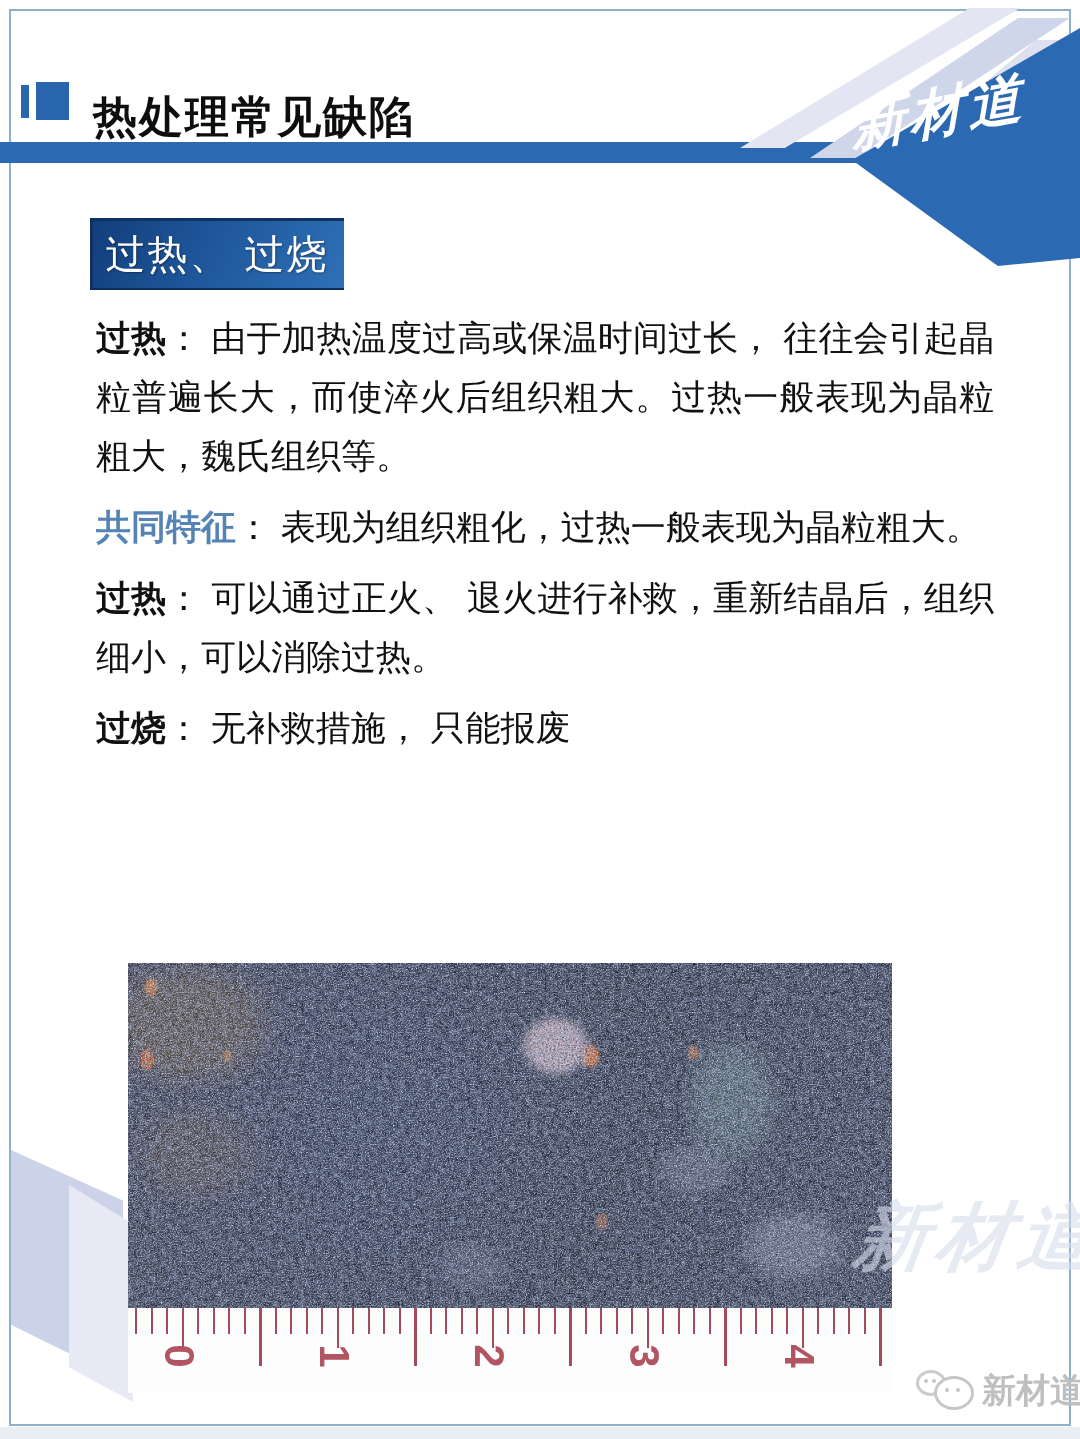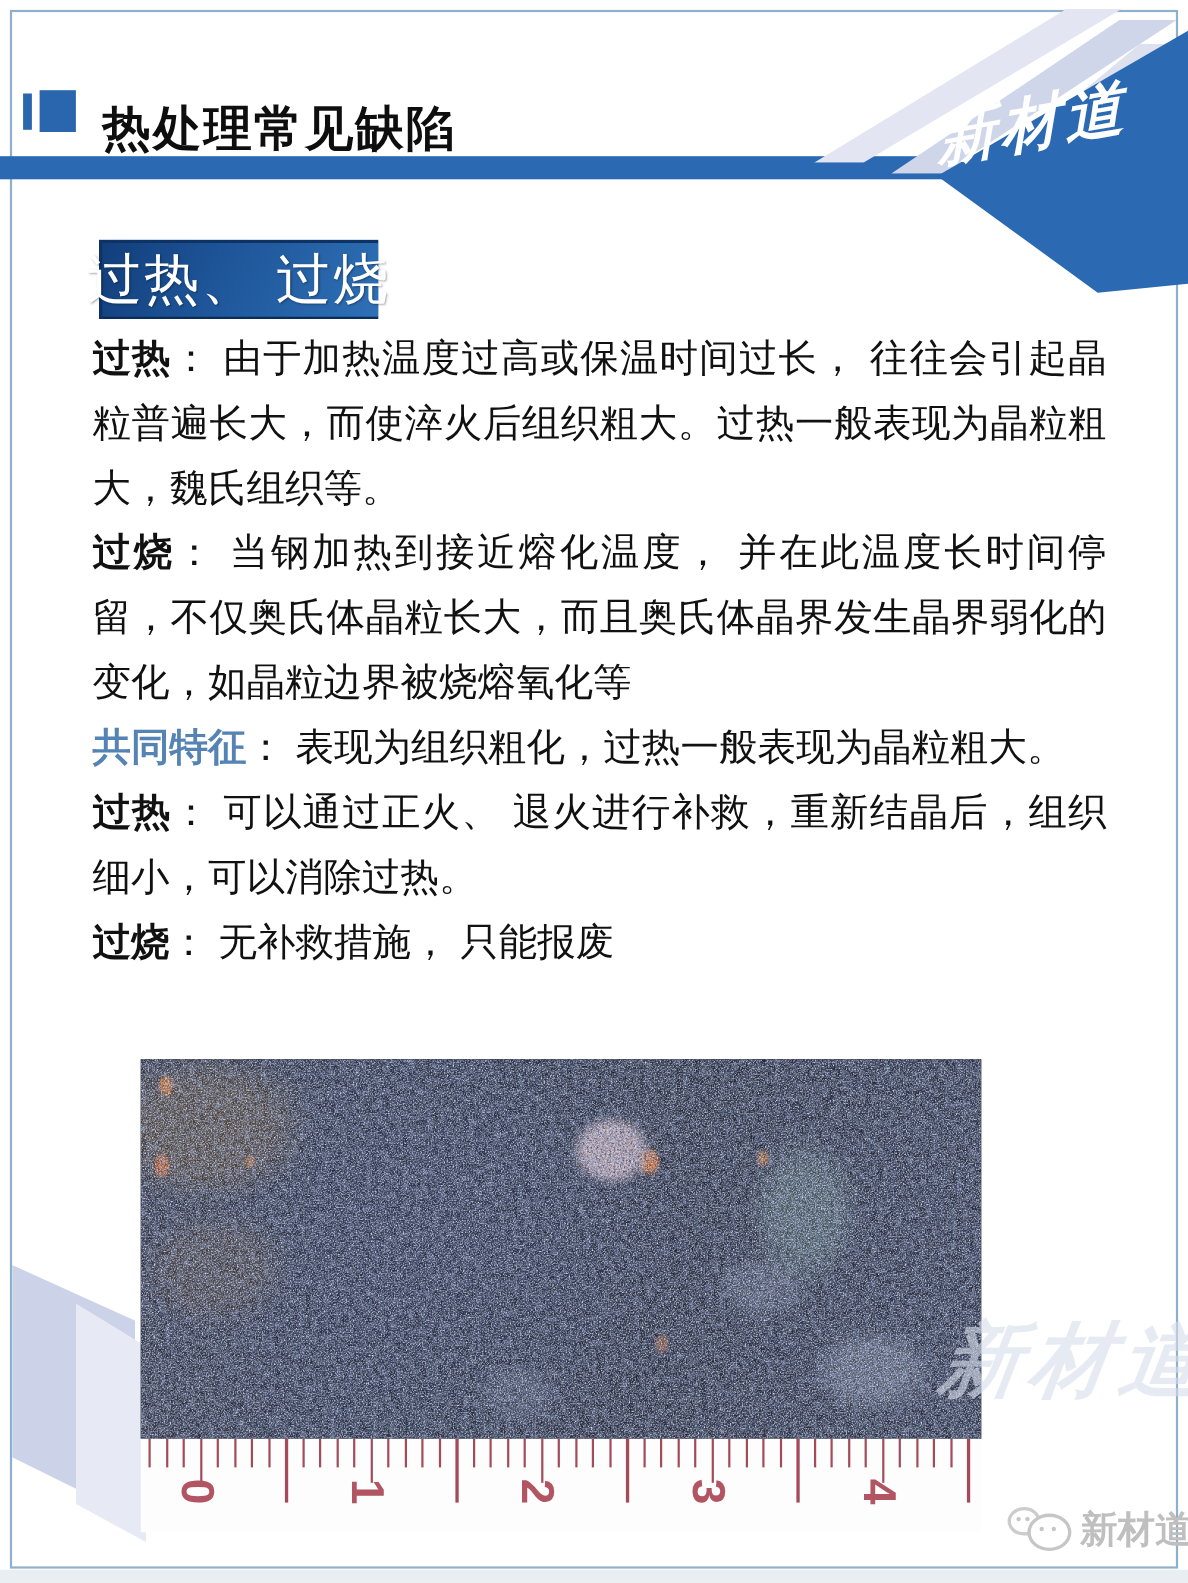--- a/index.html
+++ b/index.html
@@ -29,26 +29,26 @@
         clip-path:polygon(40% 53.3%,100% 9.3%,100% 86%,78.4% 88.7%);}
   .brand-top{position:absolute;left:150px;top:72px;width:230px;color:#ffffff;font-size:54px;
         font-weight:bold;font-style:italic;letter-spacing:5px;transform:rotate(-10deg) skewX(-6deg);
         white-space:nowrap;}
 
   
   .badge{position:absolute;left:90px;top:218px;width:254px;height:72px;z-index:4;
          background:linear-gradient(115deg,#123d7a 0%,#1d5497 40%,#2f70b6 100%);
          box-shadow:inset 0 3px 0 #0e3263,inset 3px 0 0 #0e3263,inset 0 -2px 0 #0a2c59;
          display:flex;align-items:center;justify-content:center;}
-  .badge span{color:#ffffff;font-size:50px;letter-spacing:2px;text-shadow:1px 1px 2px rgba(0,0,0,.35);
+  .badge span{color:#ffffff;font-size:40px;letter-spacing:2px;text-shadow:1px 1px 2px rgba(0,0,0,.35);
          white-space:nowrap;}
 
   
   .content{position:absolute;left:84px;top:296px;width:922px;z-index:4;}
-  .para{margin:0;font-size:35px;line-height:59px;color:#111111;text-align:justify;}
+  .para{margin:12px;font-size:35px;line-height:59px;color:#111111;text-align:justify;}
   .plabel{font-weight:bold;color:#111111;}
   .plabel.blue{color:#5483b4;}
   .psep{color:#111111;}
 
   
   .photo-wrap{position:absolute;left:128px;top:963px;width:764px;height:430px;z-index:3;}
   .metal{position:absolute;left:0;top:0;width:764px;height:345px;overflow:hidden;
     background-color:#222736;
     background-image:
       radial-gradient(55px 48px at 56% 24%, rgba(198,172,180,0.95) 0 45%, rgba(198,172,180,0) 70%),
@@ -117,21 +117,20 @@
     <div class="corner-blue"></div>
     <div class="brand-top">新材道</div>
   </div>
 
   <div class="badge">
     <span>过热、 过烧</span>
   </div>
 
   <div class="content">
     <p class="para"><span class="plabel dark">过热</span><span class="psep">： </span><span>由于加热温度过高或保温时间过长， 往往会引起晶粒普遍长大，而使淬火后组织粗大。过热一般表现为晶粒粗大，魏氏组织等。</span></p>
-    <p class="para"><span class="plabel dark">过烧</span><span class="psep">： </span><span>当钢加热到接近熔化温度， 并在此温度长时间停留，不仅奥氏体晶粒长大，而且奥氏体晶界发生晶界弱化的变化，如晶粒边界被烧熔氧化等</span></p>
     <p class="para"><span class="plabel blue">共同特征</span><span class="psep">： </span><span>表现为组织粗化，过热一般表现为晶粒粗大。</span></p>
     <p class="para"><span class="plabel dark">过热</span><span class="psep">： </span><span>可以通过正火、 退火进行补救，重新结晶后，组织细小，可以消除过热。</span></p>
     <p class="para"><span class="plabel dark">过烧</span><span class="psep">： </span><span>无补救措施， 只能报废</span></p>
   </div>
 
   <div class="photo-wrap">
     <div class="metal">
       <svg width="764" height="345">
         <defs>
           <filter id="grainLight" x="0" y="0" width="100%" height="100%">

